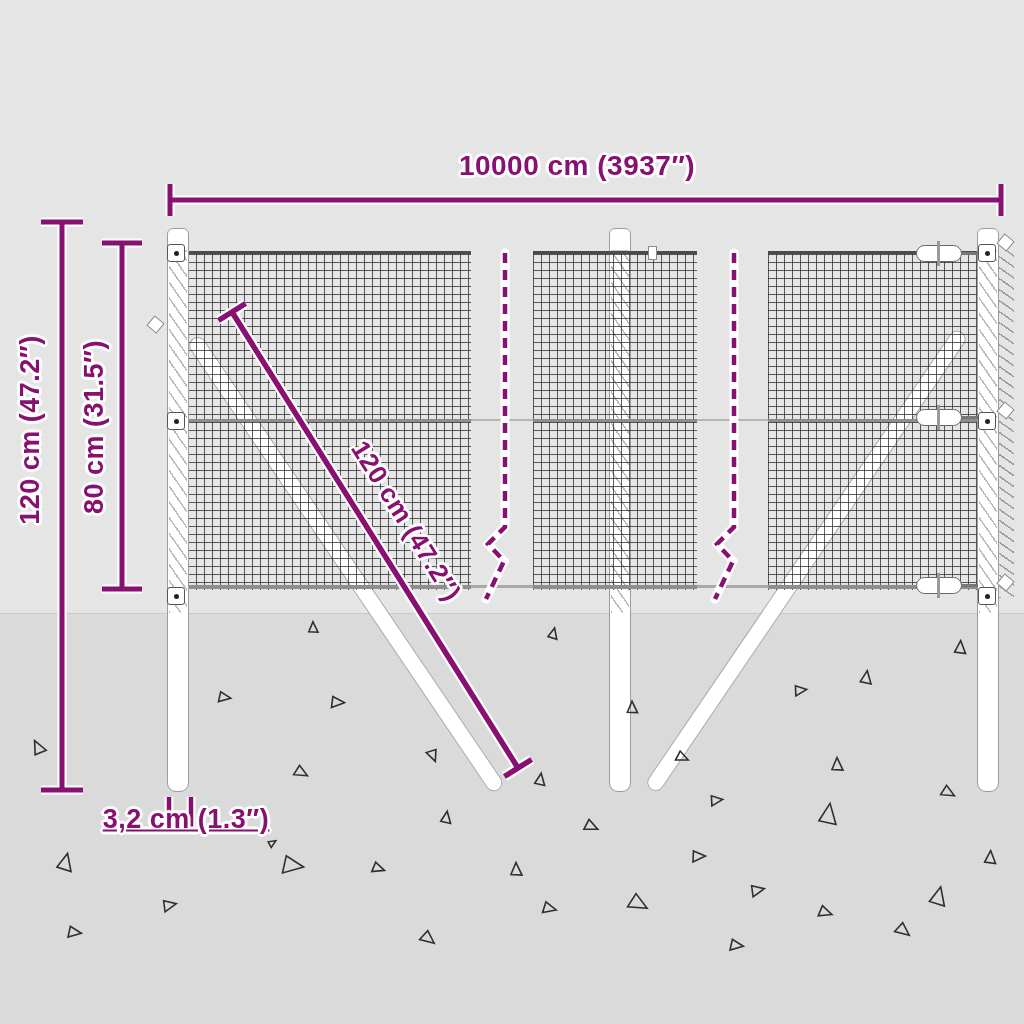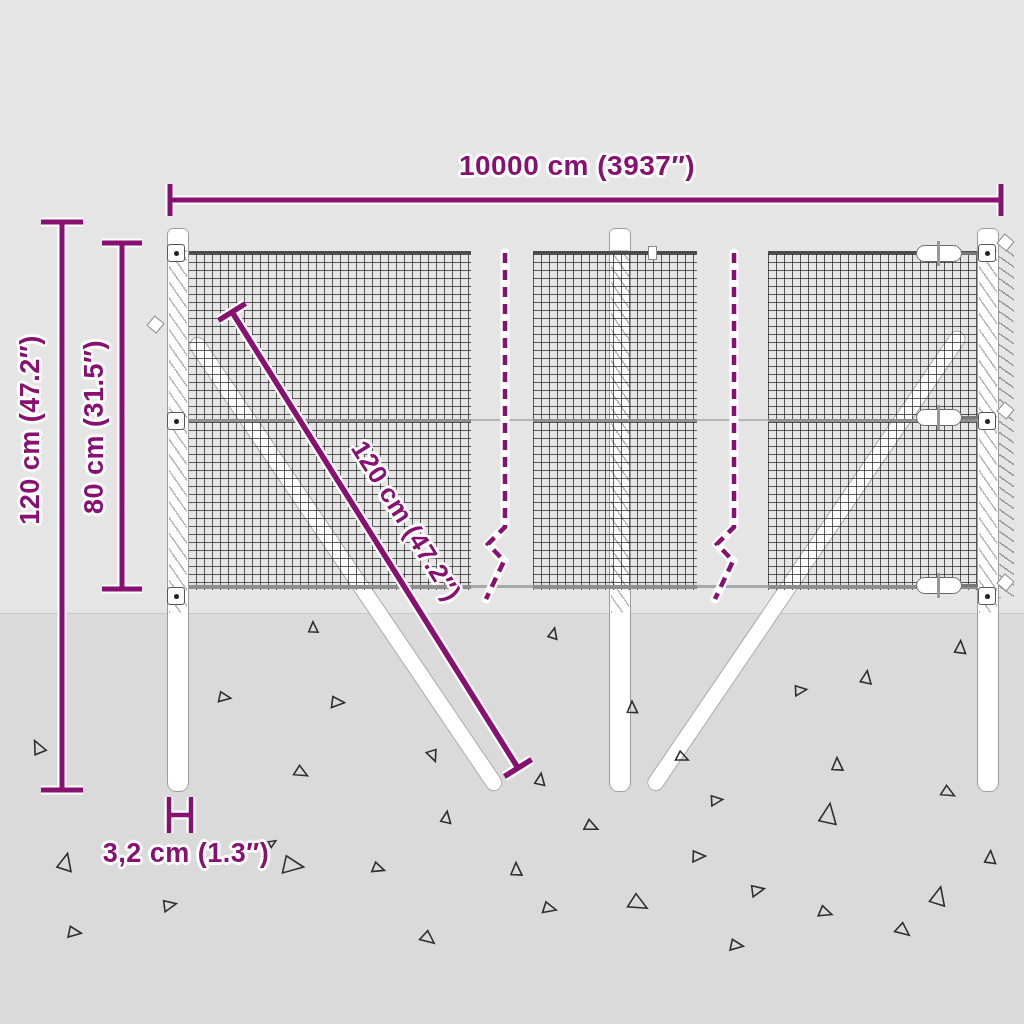--- a/index.html
+++ b/index.html
@@ -70,21 +70,21 @@
   
   .lbl{position:absolute;color:var(--accent);font-weight:700;white-space:nowrap;z-index:7;
        transform:translate(-50%,-50%);letter-spacing:.5px;
        text-shadow:-2px -2px 0 #fff,0 -2px 0 #fff,2px -2px 0 #fff,-2px 0 0 #fff,2px 0 0 #fff,
                    -2px 2px 0 #fff,0 2px 0 #fff,2px 2px 0 #fff,-3px 0 1px #fff,3px 0 1px #fff,
                    0 3px 1px #fff,0 -3px 1px #fff;}
   #lbl-top{left:577px;top:166px;font-size:28px;}
   #lbl-left-outer{left:30px;top:430px;font-size:27px;transform:translate(-50%,-50%) rotate(-90deg);}
   #lbl-left-inner{left:94px;top:427px;font-size:27px;transform:translate(-50%,-50%) rotate(-90deg);}
   #lbl-diag{left:406px;top:521px;font-size:26px;transform:translate(-50%,-50%) rotate(58deg);}
-  #lbl-bottom{left:186px;top:853px;font-size:27px;}
+  #lbl-bottom{left:186px;top:819px;font-size:27px;text-decoration:underline;}
 </style>
 </head>
 <body>
 
 <div id="stage" style="--accent: #871070; --ground: #dadada; --outline: #9c9c9c;">
 
   <div id="ground"></div>
 
   <div id="twire-mid" class="twire"></div>
   <div id="twire-bot" class="twire"></div>

